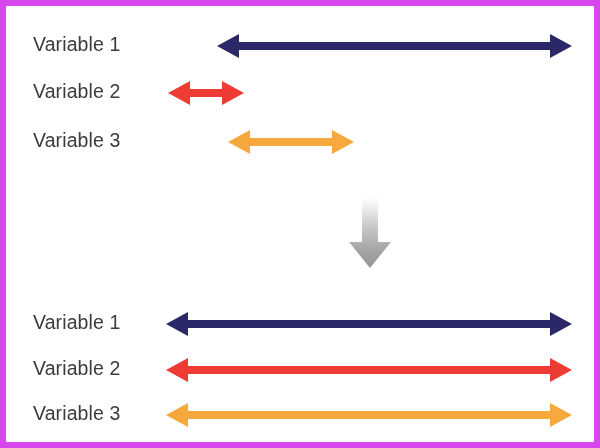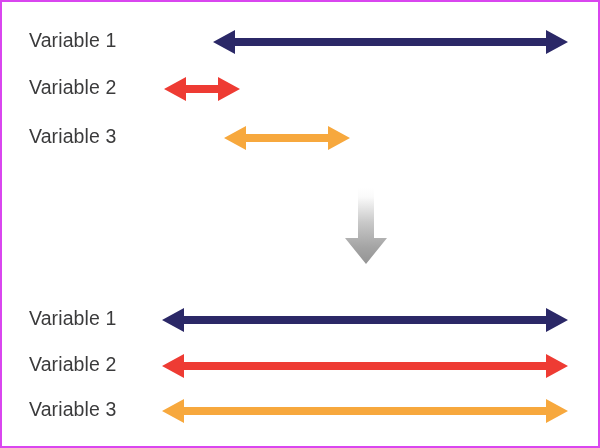--- a/index.html
+++ b/index.html
@@ -10,21 +10,21 @@
   }
   body {
     font-family: "Liberation Sans", "DejaVu Sans", sans-serif;
   }
   #figure-root {
     position: relative;
     width: 600px;
     height: 448px;
     background: #ffffff;
     box-sizing: border-box;
-    border: 2px solid #d946ef;
+    border: 6px solid #d946ef;
     overflow: hidden;
   }
   #figure-svg {
     position: absolute;
     left: 0;
     top: 0;
     width: 600px;
     height: 448px;
     display: block;
   }

